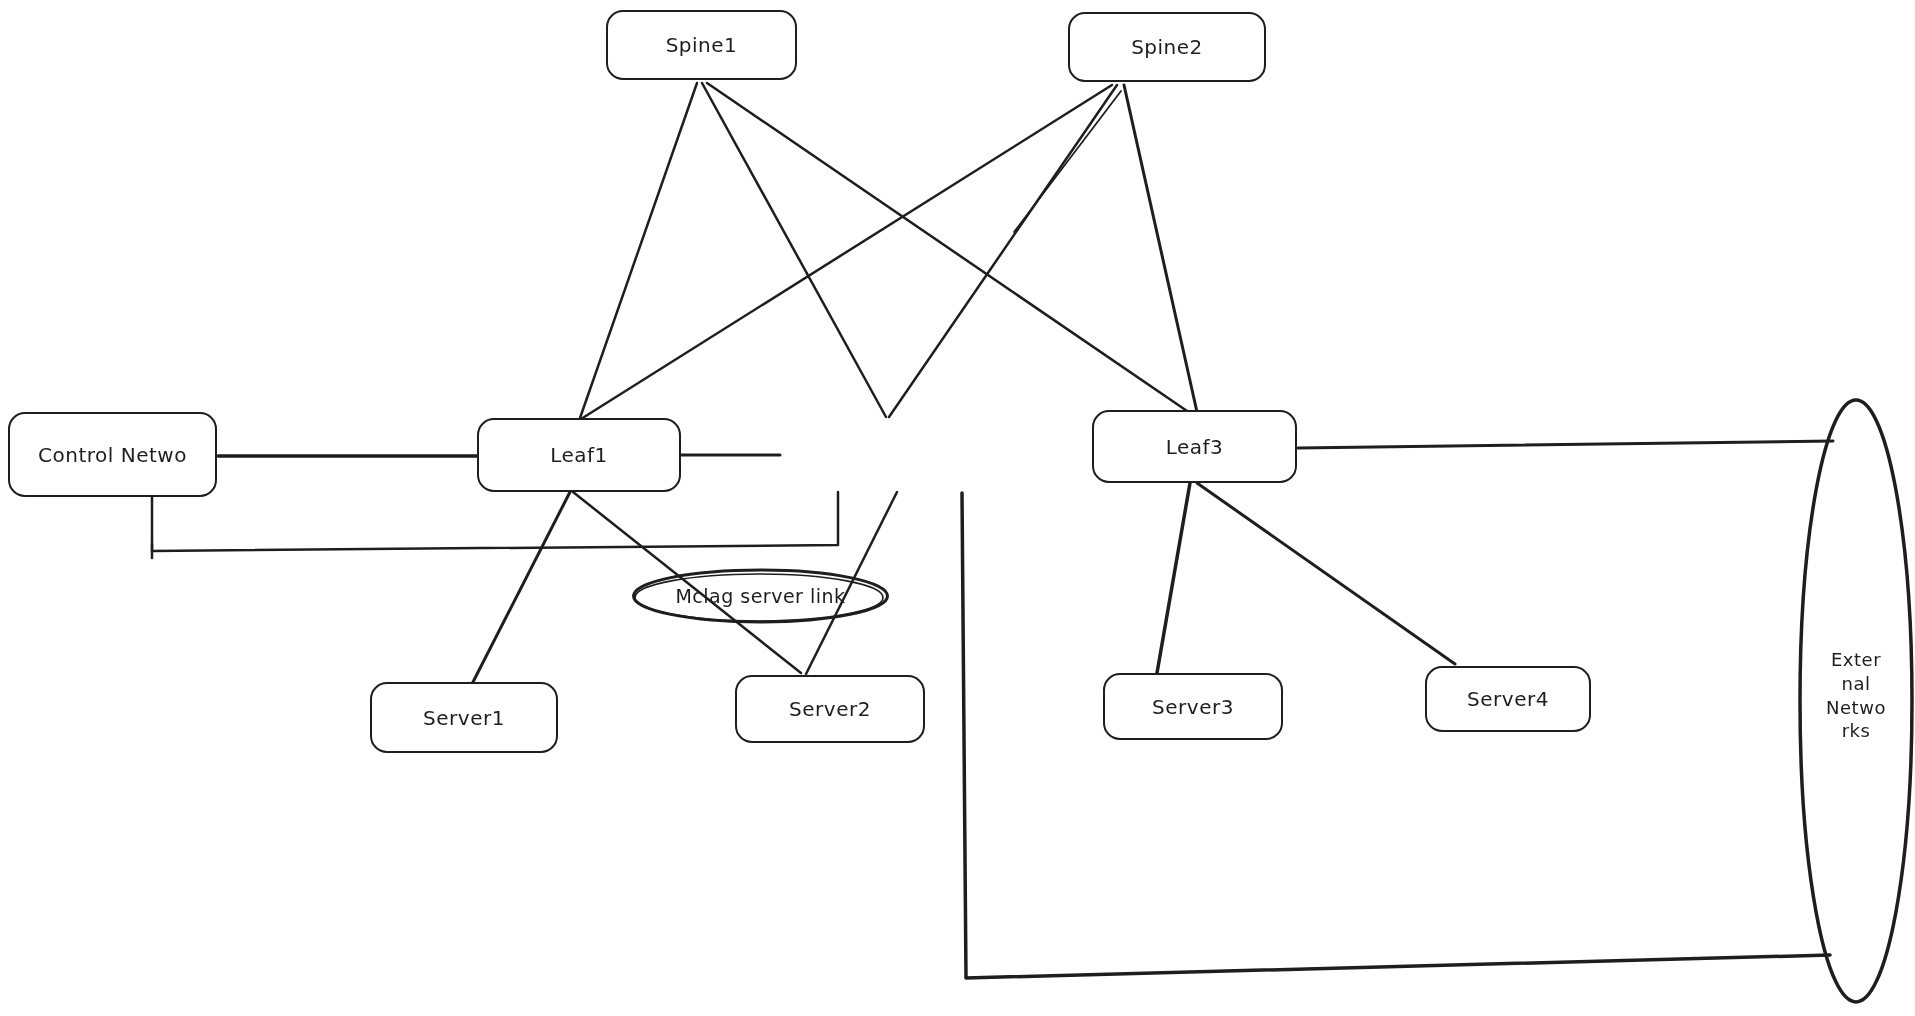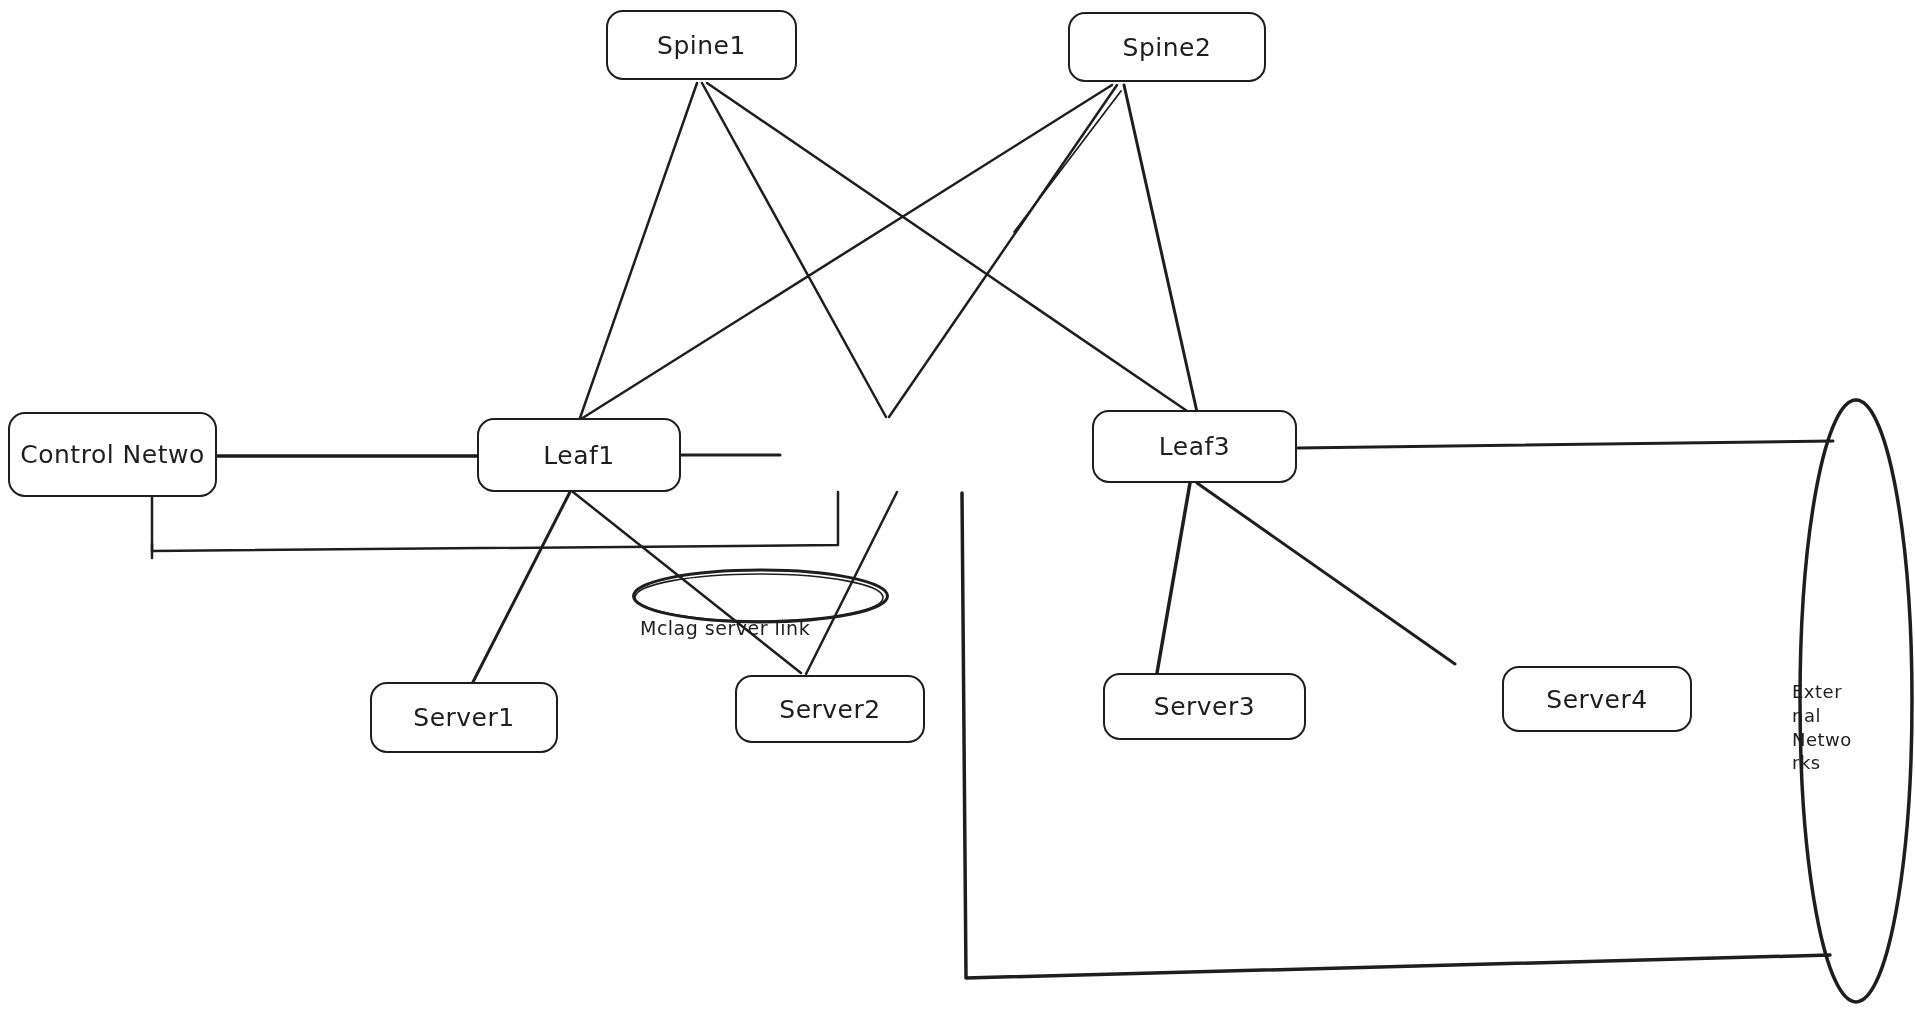--- a/index.html
+++ b/index.html
@@ -16,31 +16,31 @@
   .ellipse-outline{fill:none;stroke:#1e1e1e;}
   .node{
     position:absolute;
     box-sizing:border-box;
     border:2.8px solid #1e1e1e;
     border-radius:17px;
     background:#ffffff;
     display:flex;align-items:center;justify-content:center;
   }
   .node-label{
-    font-size:25px;
+    font-size:20px;
     letter-spacing:0.5px;
     color:#1e1e1e;
     white-space:nowrap;
   }
   .float-label{
     position:absolute;
+    text-align:center;
     font-size:19px;
     letter-spacing:0.5px;
     color:#1e1e1e;
-    margin-top:32px;
   }
   .pre-line{white-space:pre-line;line-height:1.32;font-size:18px;}
 </style>
 </head>
 <body>
 
 <div id="canvas">
 
   <svg id="edge-layer" viewBox="0 0 1915 1016" xmlns="http://www.w3.org/2000/svg">
     <ellipse class="ellipse-outline" cx="760.5" cy="596" rx="127" ry="26" stroke-width="3"></ellipse>
@@ -89,25 +89,25 @@
   </div>
 
   <div class="node" style="left:370px;top:682px;width:188px;height:71px;">
     <span class="node-label">Server1</span>
   </div>
 
   <div class="node" style="left:735px;top:675px;width:190px;height:68px;">
     <span class="node-label">Server2</span>
   </div>
 
-  <div class="node" style="left:1103px;top:673px;width:203px;height:67px;">
+  <div class="node" style="left:1103px;top:673px;width:180px;height:67px;">
     <span class="node-label">Server3</span>
   </div>
 
-  <div class="node" style="left:1502px;top:666px;width:190px;height:66px;">
+  <div class="node" style="left:1425px;top:666px;width:166px;height:66px;">
     <span class="node-label">Server4</span>
   </div>
 
   <div class="float-label" style="left:640px;top:585px;width:241px;">Mclag server link</div>
 
   <div class="float-label pre-line" style="left:1792px;top:648px;width:128px;">Exter
 nal
 Netwo
 rks</div>
 

